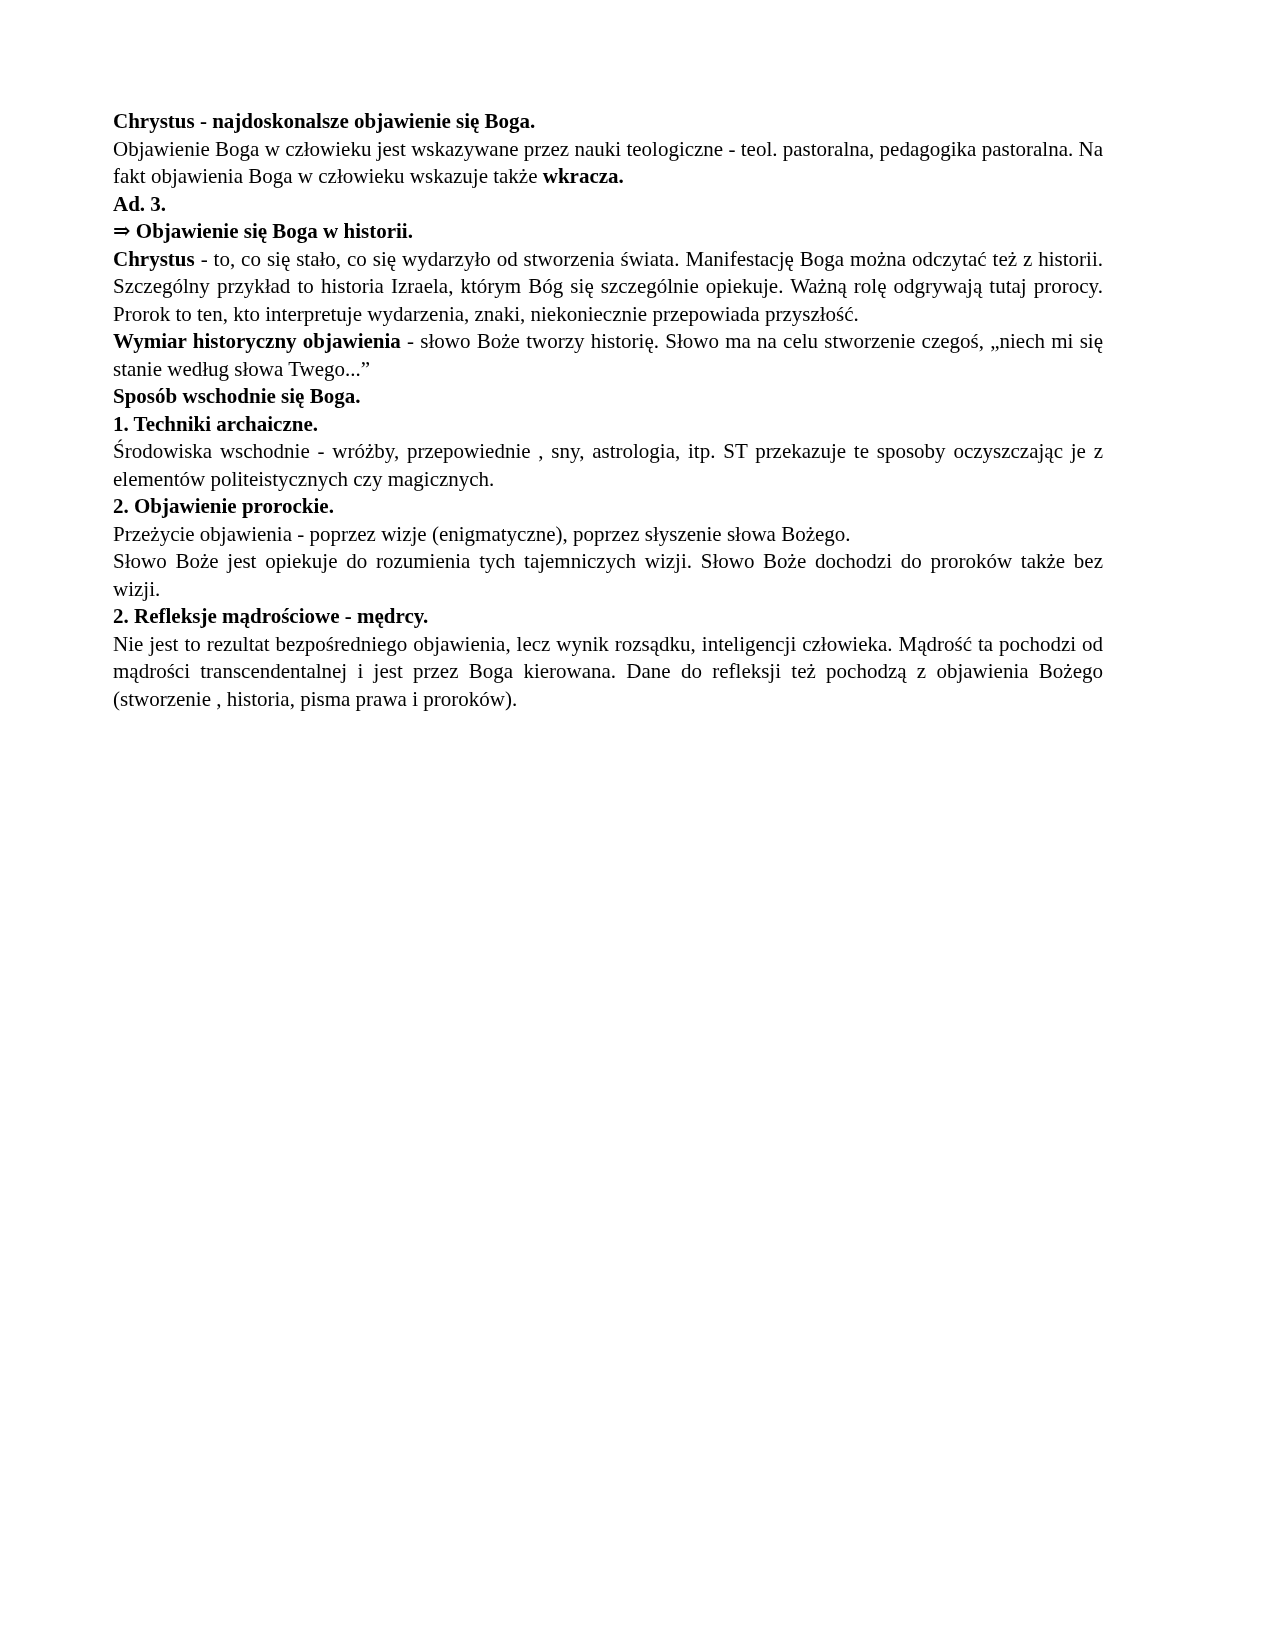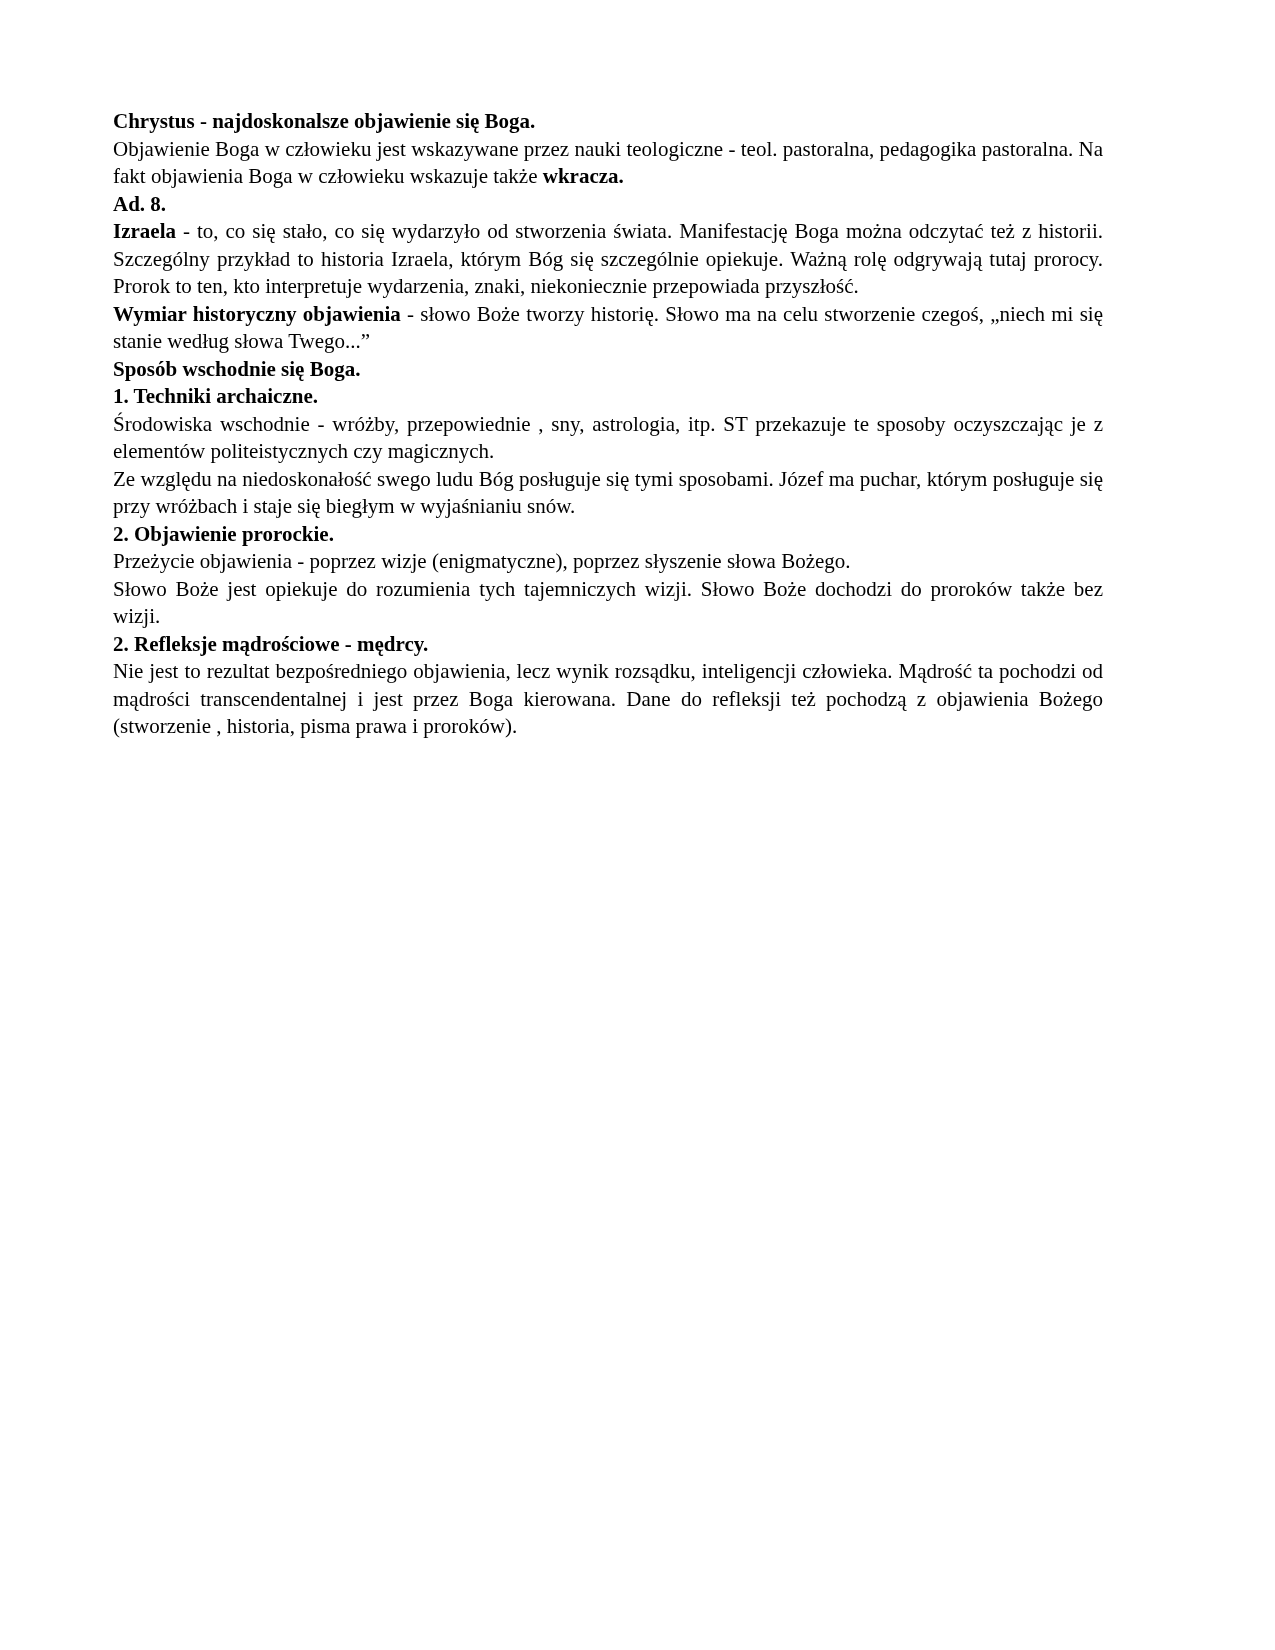--- a/index.html
+++ b/index.html
@@ -44,26 +44,26 @@
     text-align: right;
   }
 </style>
 </head>
 <body>
 
 <div class="page">
   <div class="doc-body">
       <p class="para heading"><span class="b">Chrystus - najdoskonalsze objawienie się Boga.</span></p>
       <p class="para"><span>Objawienie Boga w człowieku jest wskazywane przez nauki teologiczne - teol. pastoralna, pedagogika pastoralna. Na fakt objawienia Boga w człowieku wskazuje także </span><span class="b">wkracza.</span></p>
-      <p class="para heading"><span class="b">Ad. 8.</span></p>
-      <p class="para"><span class="b">Izraela</span><span> - to, co się stało, co się wydarzyło od stworzenia świata. Manifestację Boga można odczytać też z historii. Szczególny przykład to historia Izraela, którym Bóg się szczególnie opiekuje. Ważną rolę odgrywają tutaj prorocy. Prorok to ten, kto interpretuje wydarzenia, znaki, niekoniecznie przepowiada przyszłość.</span></p>
+      <p class="para heading"><span class="b">Ad. 3.</span></p>
+      <p class="para heading"><span class="b">⇒  Objawienie się Boga w historii.</span></p>
+      <p class="para"><span class="b">Chrystus</span><span> - to, co się stało, co się wydarzyło od stworzenia świata. Manifestację Boga można odczytać też z historii. Szczególny przykład to historia Izraela, którym Bóg się szczególnie opiekuje. Ważną rolę odgrywają tutaj prorocy. Prorok to ten, kto interpretuje wydarzenia, znaki, niekoniecznie przepowiada przyszłość.</span></p>
       <p class="para"><span class="b">Wymiar historyczny objawienia</span><span> - słowo Boże tworzy historię. Słowo ma na celu stworzenie czegoś, „niech mi się stanie według słowa Twego...”</span></p>
       <p class="para heading"><span class="b">Sposób wschodnie się Boga.</span></p>
       <p class="para heading"><span class="b">1. Techniki archaiczne.</span></p>
       <p class="para"><span>Środowiska wschodnie - wróżby, przepowiednie , sny, astrologia, itp. ST przekazuje te sposoby oczyszczając je z elementów politeistycznych czy magicznych.</span></p>
-      <p class="para"><span>Ze względu na niedoskonałość swego ludu Bóg posługuje się  tymi sposobami. Józef ma puchar, którym posługuje się przy wróżbach i staje się biegłym w wyjaśnianiu snów.</span></p>
       <p class="para heading"><span class="b">2. Objawienie prorockie.</span></p>
       <p class="para"><span>Przeżycie objawienia - poprzez wizje  (enigmatyczne), poprzez słyszenie słowa Bożego.</span></p>
       <p class="para"><span>Słowo Boże jest opiekuje do rozumienia tych tajemniczych wizji. Słowo Boże dochodzi do proroków także bez wizji.</span></p>
       <p class="para heading"><span class="b">2. Refleksje mądrościowe - mędrcy.</span></p>
       <p class="para"><span>Nie jest to rezultat bezpośredniego objawienia, lecz wynik rozsądku, inteligencji człowieka. Mądrość ta pochodzi od mądrości transcendentalnej i jest przez Boga kierowana. Dane do refleksji też pochodzą z objawienia Bożego (stworzenie , historia, pisma prawa i proroków).</span></p>
     </div>
 </div>
 
 </body></html>

